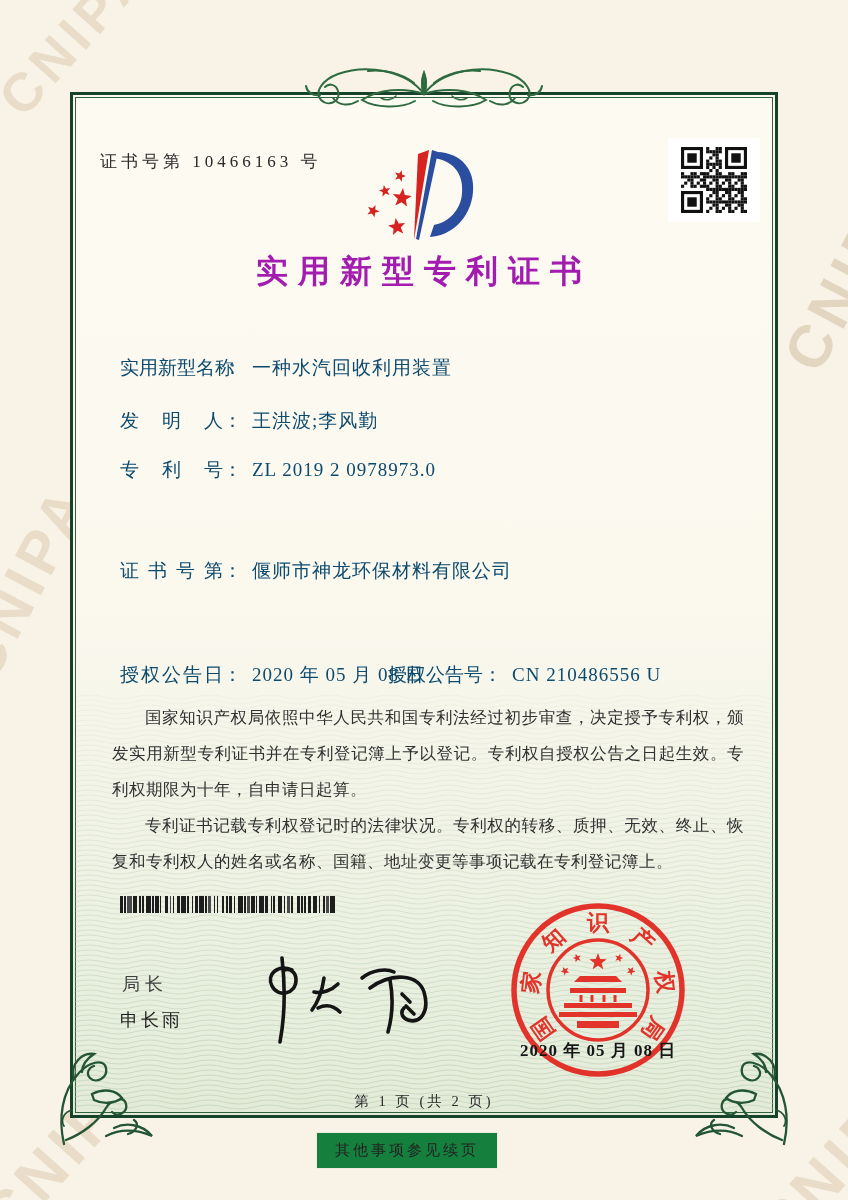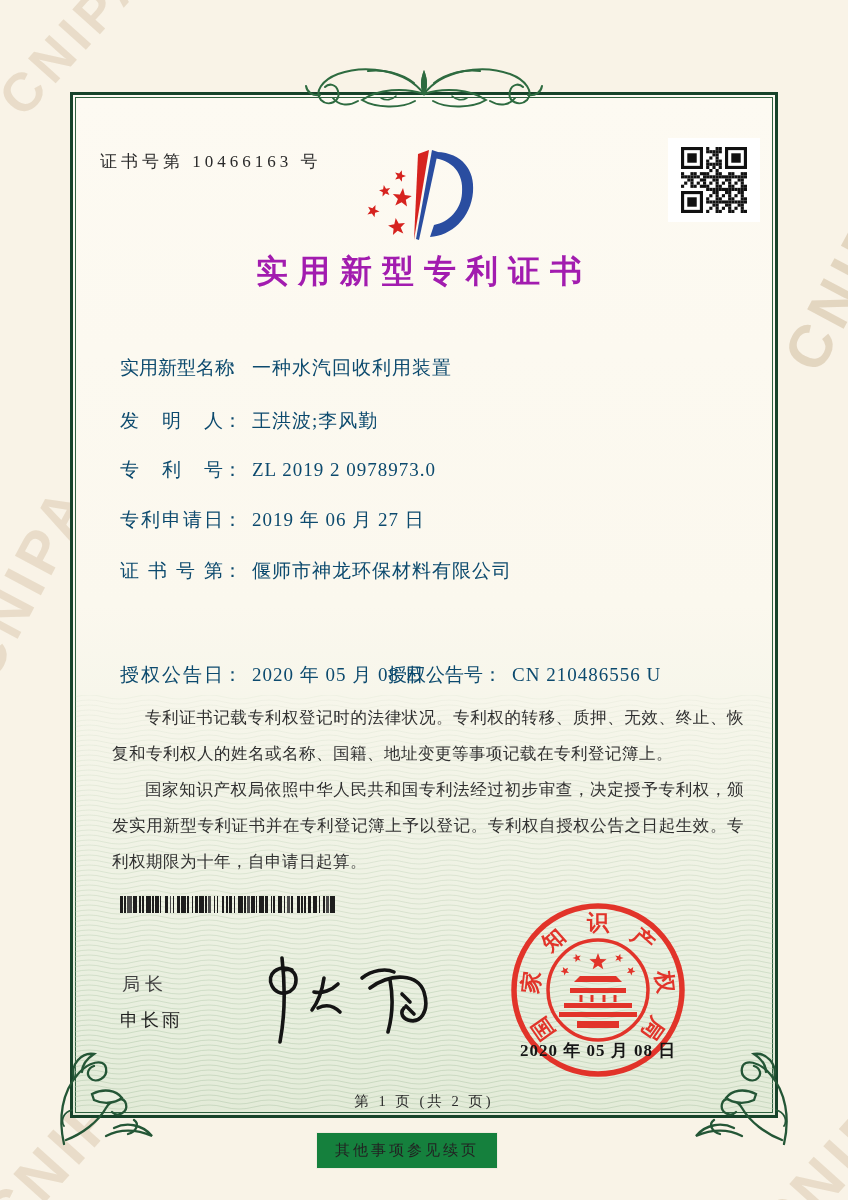--- a/index.html
+++ b/index.html
@@ -379,35 +379,32 @@
 
   <div class="abs row" style="top:355px;">
     <span class="flabel">实用新型名称</span><span>：</span><span class="fvalue">一种水汽回收利用装置</span>
   </div>
   <div class="abs row" style="top:408px;">
     <span class="flabel">发明人</span><span>：</span><span class="fvalue">王洪波;李风勤</span>
   </div>
   <div class="abs row" style="top:457px;">
     <span class="flabel">专利号</span><span>：</span><span class="fvalue">ZL 2019 2 0978973.0</span>
   </div>
-  <div class="abs row" style="top:507px;">
-    <span class="flabel">专利申请日</span><span>：</span><span class="fvalue">2019 年 06 月 27 日</span>
-  </div>
   <div class="abs row" style="top:558px;">
     <span class="flabel">证书号第</span><span>：</span><span class="fvalue">偃师市神龙环保材料有限公司</span>
   </div>
 
   <div class="abs row" style="top:662px;">
     <span class="flabel">授权公告日</span><span>：</span><span class="fvalue">2020 年 05 月 08 日</span>
     <span id="grant-no-col"><span>授权公告号</span><span>：</span><span class="fvalue">CN 210486556 U</span></span>
   </div>
 
   <div class="abs para" style="top:700px;">
+    <p>国家知识产权局依照中华人民共和国专利法经过初步审查，决定授予专利权，颁发实用新型专利证书并在专利登记簿上予以登记。专利权自授权公告之日起生效。专利权期限为十年，自申请日起算。</p>
     <p>专利证书记载专利权登记时的法律状况。专利权的转移、质押、无效、终止、恢复和专利权人的姓名或名称、国籍、地址变更等事项记载在专利登记簿上。</p>
-    <p>国家知识产权局依照中华人民共和国专利法经过初步审查，决定授予专利权，颁发实用新型专利证书并在专利登记簿上予以登记。专利权自授权公告之日起生效。专利权期限为十年，自申请日起算。</p>
   </div>
 
   <div class="abs" id="barcode"><i style="width: 3.2px; margin-right: 1.3px;"></i><i style="width: 1.6px; margin-right: 1.3px;"></i><i style="width: 4.8px; margin-right: 1.3px; background: rgb(74, 74, 74);"></i><i style="width: 3.2px; margin-right: 2.6px;"></i><i style="width: 1.6px; margin-right: 1.3px;"></i><i style="width: 1.6px; margin-right: 2.6px;"></i><i style="width: 4.8px; margin-right: 1.3px;"></i><i style="width: 1.6px; margin-right: 1.3px;"></i><i style="width: 3.2px; margin-right: 1.3px;"></i><i style="width: 1.6px; margin-right: 3.9px;"></i><i style="width: 3.2px; margin-right: 1.3px;"></i><i style="width: 1.6px; margin-right: 1.3px; background: rgb(74, 74, 74);"></i><i style="width: 1.6px; margin-right: 2.6px;"></i><i style="width: 3.2px; margin-right: 1.3px;"></i><i style="width: 4.8px; margin-right: 1.3px;"></i><i style="width: 1.6px; margin-right: 2.6px;"></i><i style="width: 1.6px; margin-right: 1.3px;"></i><i style="width: 3.2px; margin-right: 1.3px;"></i><i style="width: 4.8px; margin-right: 1.3px;"></i><i style="width: 1.6px; margin-right: 1.3px;"></i><i style="width: 3.2px; margin-right: 2.6px; background: rgb(74, 74, 74);"></i><i style="width: 1.6px; margin-right: 1.3px;"></i><i style="width: 1.6px; margin-right: 3.9px;"></i><i style="width: 1.6px; margin-right: 2.6px;"></i><i style="width: 1.6px; margin-right: 1.3px;"></i><i style="width: 3.2px; margin-right: 1.3px;"></i><i style="width: 1.6px; margin-right: 2.6px;"></i><i style="width: 4.8px; margin-right: 1.3px;"></i><i style="width: 1.6px; margin-right: 1.3px;"></i><i style="width: 3.2px; margin-right: 1.3px; background: rgb(74, 74, 74);"></i><i style="width: 3.2px; margin-right: 1.3px;"></i><i style="width: 1.6px; margin-right: 1.3px;"></i><i style="width: 4.8px; margin-right: 1.3px;"></i><i style="width: 3.2px; margin-right: 2.6px;"></i><i style="width: 1.6px; margin-right: 1.3px;"></i><i style="width: 1.6px; margin-right: 2.6px;"></i><i style="width: 4.8px; margin-right: 1.3px;"></i><i style="width: 1.6px; margin-right: 1.3px;"></i><i style="width: 3.2px; margin-right: 1.3px; background: rgb(74, 74, 74);"></i><i style="width: 1.6px; margin-right: 3.9px;"></i><i style="width: 3.2px; margin-right: 1.3px;"></i><i style="width: 1.6px; margin-right: 1.3px;"></i><i style="width: 1.6px; margin-right: 2.6px;"></i><i style="width: 3.2px; margin-right: 1.3px;"></i><i style="width: 4.8px; margin-right: 1.3px;"></i><i style="width: 1.6px; margin-right: 2.6px;"></i><i style="width: 1.6px; margin-right: 1.3px;"></i><i style="width: 3.2px; margin-right: 1.3px; background: rgb(74, 74, 74);"></i><i style="width: 4.8px; margin-right: 1.3px;"></i></div>
 
   <div class="abs" id="signer-title">局长</div>
   <div class="abs" id="signer-name">申长雨</div>
 
   <svg class="abs" style="left:252px;top:944px;" width="200" height="105" viewBox="0 0 200 105">
     <g fill="none" stroke="#141414" stroke-width="3.6" stroke-linecap="round" stroke-linejoin="round">
       <path d="M30,14 C33,40 34,66 28,98"></path>

